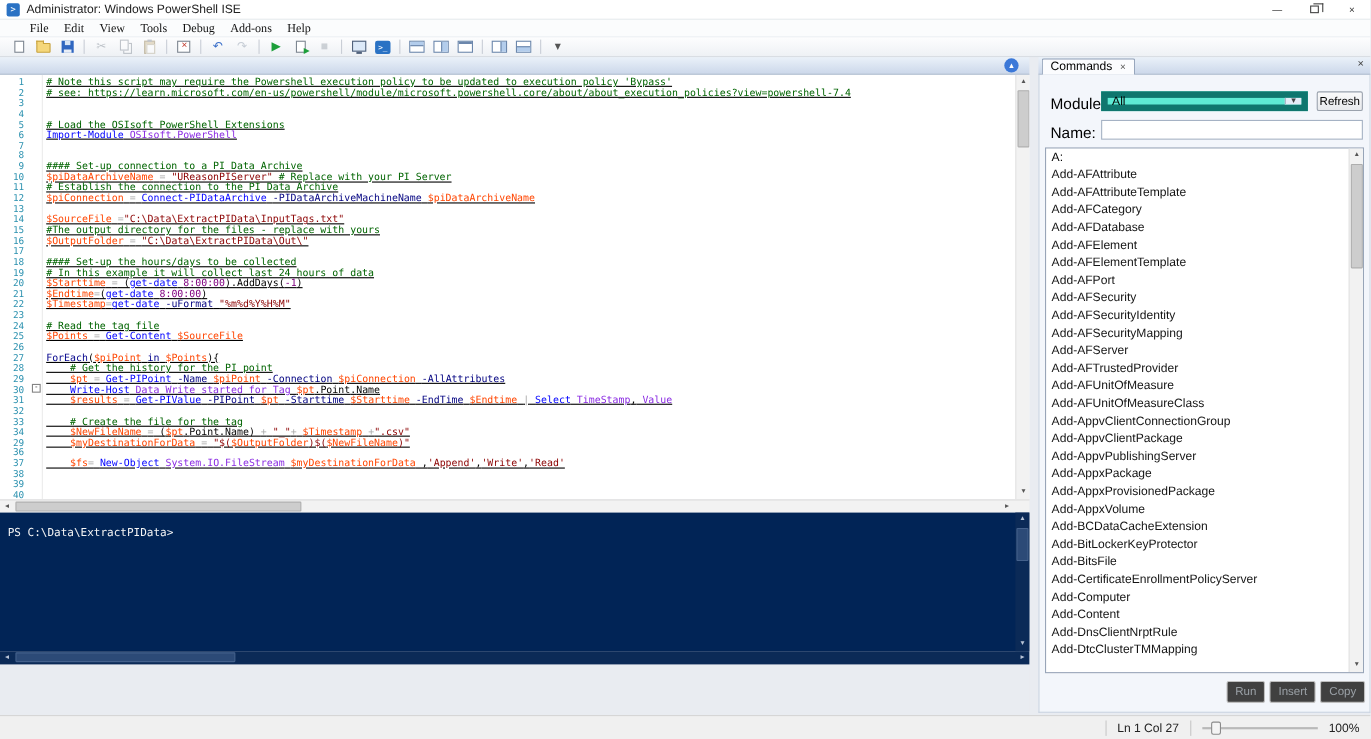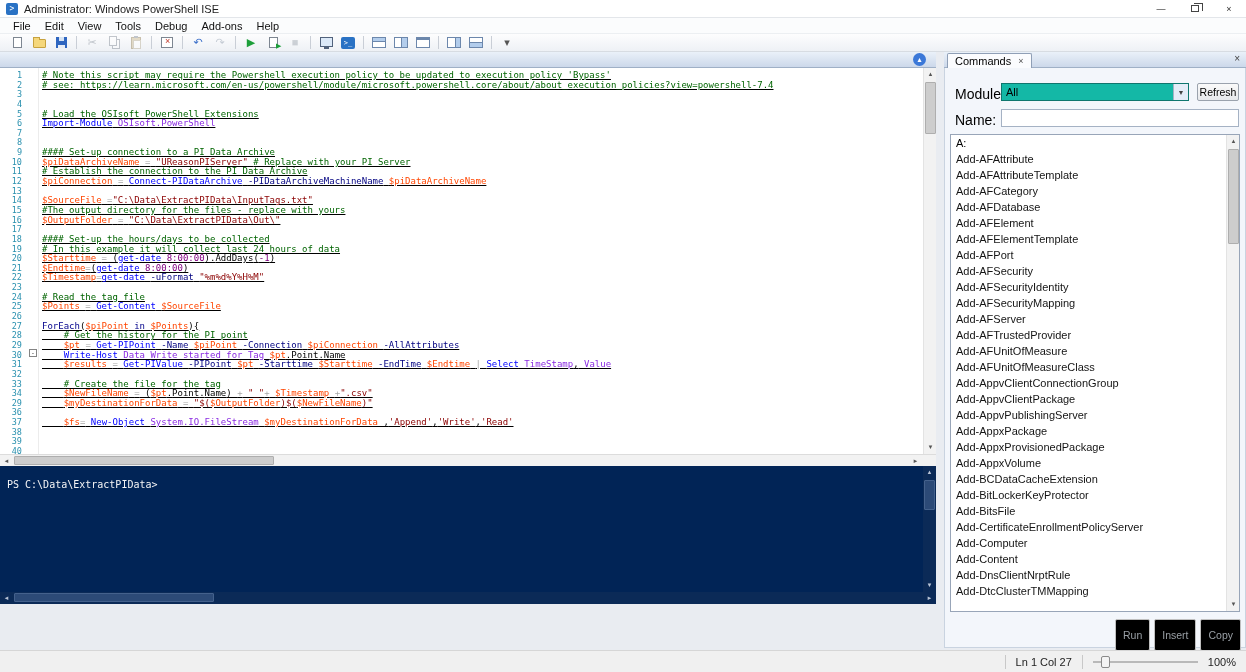--- a/index.html
+++ b/index.html
@@ -9,21 +9,21 @@
 
 .titlebar{position:absolute;left:0;top:0;width:1246px;height:18px;background:#ffffff;border-bottom:1px solid #e3e6ea;display:flex;align-items:center;}
 .app-icon{width:12px;height:12px;margin:0 6px 0 6px;background:#2a72c4;color:#fff;font-size:8px;line-height:12px;text-align:center;border-radius:2px;font-family:"DejaVu Sans Mono",monospace;}
 .title-text{font-size:11px;color:#222;}
 .win-controls{margin-left:auto;display:flex;height:18px;}
 .win-btn{width:34px;height:18px;display:flex;align-items:center;justify-content:center;font-size:9px;color:#333;cursor:default;}
 .restore-glyph{width:8px;height:7px;border:1px solid #444;background:#fff;position:relative;}
 .restore-glyph::before{content:"";position:absolute;top:-3px;left:2px;width:8px;height:7px;border:1px solid #444;border-bottom:none;border-left:none;}
 
 
-.menubar{position:absolute;left:0;top:18px;width:1246px;height:16px;background:#fbfcfd;display:flex;align-items:center;padding-left:6px;border-bottom:1px solid #eceff2;}
+.menubar{position:absolute;left:0;top:18px;width:1246px;height:16px;background:#fbfcfd;display:flex;align-items:center;padding-left:20px;border-bottom:1px solid #eceff2;font-family:Liberation Serif, serif;}
 .menu-item{padding:0 7px;font-size:11px;color:#111;}
 
 
 .toolbar{position:absolute;left:0;top:34px;width:1246px;height:18px;background:linear-gradient(#fdfdfe,#eef1f5);display:flex;align-items:center;padding-left:6px;border-bottom:1px solid #d7dce2;}
 .tb-btn{width:22px;height:17px;display:inline-flex;align-items:center;justify-content:center;border-radius:2px;}
 .tb-btn.dis{opacity:.45;}
 .tb-glyph{font-size:11px;line-height:1;}
 .tb-sep{width:1px;height:13px;background:#c9ced6;margin:0 4px;}
 .shape-doc{width:9px;height:11px;background:#fff;border:1px solid #7d8691;}
 .shape-folder{width:13px;height:9px;background:#f5d77b;border:1px solid #c7a23f;border-radius:1px;position:relative;margin-top:2px;}
@@ -98,31 +98,31 @@
 
 
 .splitter{position:absolute;left:936px;top:52px;width:8px;height:596px;background:#e9ecf1;}
 
 
 .addon-tabrow{position:absolute;left:944px;top:52px;width:302px;height:16px;background:linear-gradient(#eaf1f9,#ccd8ea);border-bottom:1px solid #9fb0c6;}
 .addon-tab{position:absolute;left:3px;top:1px;height:15px;display:flex;align-items:center;gap:7px;padding:0 7px;background:#fbfcfe;border:1px solid #8f9fb6;border-bottom:none;border-radius:2px 2px 0 0;font-size:11px;}
 .pane-close{position:absolute;right:6px;top:1px;font-size:10px;color:#444;}
 .addon-body{position:absolute;left:944px;top:68px;width:302px;height:580px;background:#f3f6fb;border:1px solid #c9d3e0;border-top:none;}
 .field-label{position:absolute;left:10px;font-size:14px;color:#000;}
-.dropdown{position:absolute;left:56px;top:15px;right:56px;height:18px;background:#14b8a6;border:1px solid #0f766e;display:flex;align-items:center;}
+.dropdown{position:absolute;left:56px;top:15px;right:56px;height:18px;background:#5eead4;border:6px solid #0f766e;display:flex;align-items:center;}
 .dd-value{flex:1;padding-left:4px;font-size:11px;}
 .dd-arrow{width:15px;height:100%;background:#e4ecf7;border-left:1px solid #a5b2c4;font-size:7px;color:#444;display:flex;align-items:center;justify-content:center;}
 .refresh-btn{position:absolute;right:6px;top:15px;width:42px;height:18px;background:linear-gradient(#fafafa,#e7e9ec);border:1px solid #9aa2ad;border-radius:2px;font-size:10.5px;text-align:center;line-height:16px;}
 .name-input{position:absolute;left:56px;top:41px;right:6px;height:18px;background:#fff;border:1px solid #a5b2c4;font-size:11px;padding:0 3px;font-family:"Liberation Sans",sans-serif;}
 .cmd-list{position:absolute;left:5px;top:66px;right:5px;height:478px;background:#fff;border:1px solid #98a5b8;overflow:hidden;}
 .cmd-items{position:absolute;left:0;top:0;right:13px;bottom:0;overflow:hidden;}
 .cmd-item{height:16px;line-height:16px;padding-left:5px;font-size:11px;color:#141414;white-space:nowrap;}
 .cmd-hdr{color:#000;}
 .cmd-buttons{position:absolute;right:4px;top:551px;display:flex;gap:4px;}
-.cmd-btn{height:32px;padding:0 7px;background:#000000;border:1px solid #bfbfbf;border-radius:2px;color:#9aa0a6;font-size:10.5px;font-family:"Liberation Sans",sans-serif;}
+.cmd-btn{height:20px;padding:0 7px;background:#404040;border:1px solid #bfbfbf;border-radius:2px;color:#9aa0a6;font-size:10.5px;font-family:"Liberation Sans",sans-serif;}
 
 
 .statusbar{position:absolute;left:0;top:650px;width:1246px;height:22px;background:#f0f0f0;border-top:1px solid #d6d6d6;display:flex;align-items:center;justify-content:flex-end;gap:10px;padding-right:10px;font-size:11px;color:#222;}
 .sb-sep{width:1px;height:14px;background:#c8c8c8;}
 .zoom-slider{position:relative;width:105px;height:16px;}
 .zoom-track{position:absolute;left:0;right:0;top:7px;height:2px;background:#b9b9b9;}
 .zoom-thumb{position:absolute;left:8px;top:2px;width:9px;height:12px;background:#f4f4f4;border:1px solid #8a8a8a;border-radius:2px;}
 </style>
 </head>
 <body>

